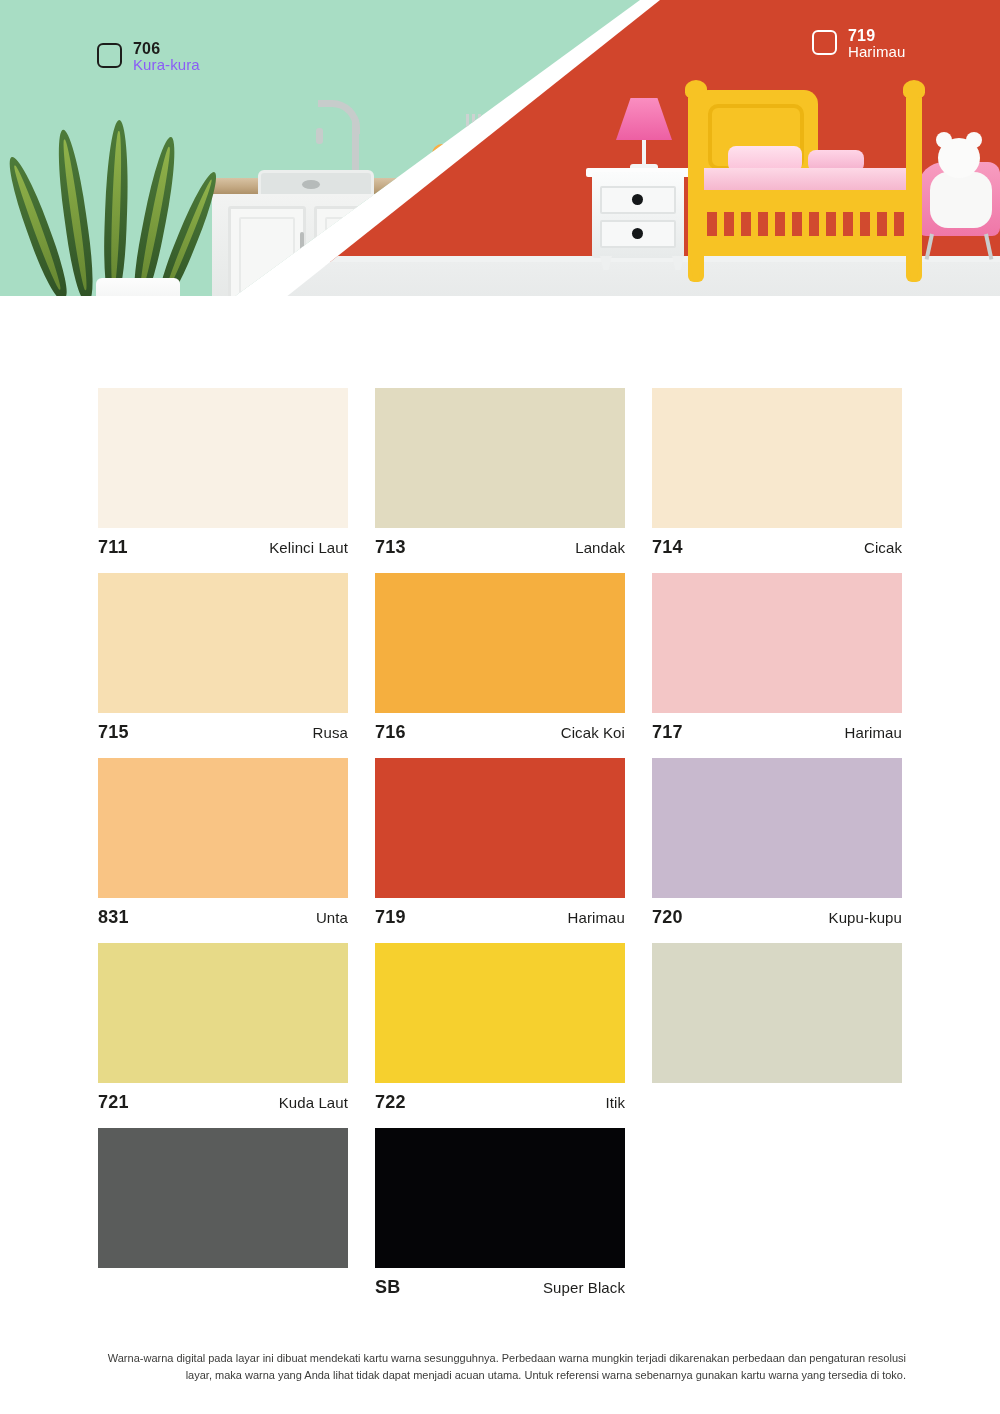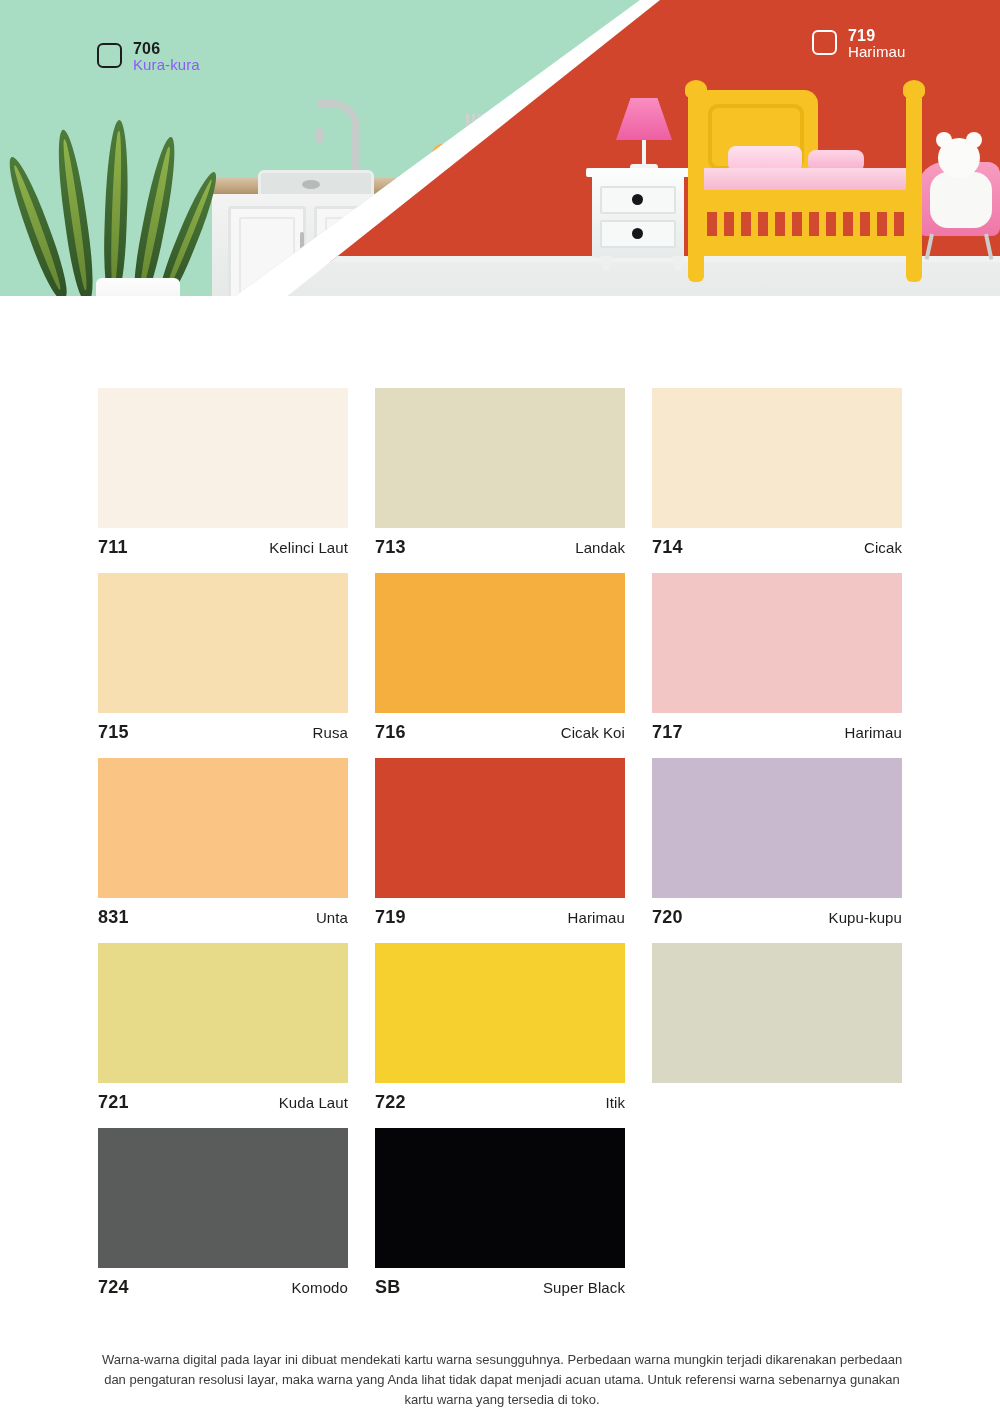--- a/index.html
+++ b/index.html
@@ -371,24 +371,24 @@
     font-size: 15px; color: #1d1d1b; letter-spacing: .1px;
   }
 
   
   .footer {
     position: absolute;
     left: 98px; top: 1350px;
     width: 808px;
   }
   .footer p {
-    font-size: 13px;
+    font-size: 11px;
     line-height: 1.55;
     color: #3b3b39;
-    text-align: center;
+    text-align: right;
   }
 </style>
 </head>
 <body>
 
 <div class="page">
 
   <div class="hero">
 
     <div class="scene-left">
@@ -570,24 +570,20 @@
         <div class="cell-meta">
           <span class="cell-code">722</span>
           <span class="cell-name">Itik</span>
         </div>
       </div>
       <div class="cell">
         <div class="swatch" style="background: rgb(216, 216, 197);"></div>
       </div>
       <div class="cell">
         <div class="swatch" style="background: rgb(90, 92, 91);"></div>
-        <div class="cell-meta">
-          <span class="cell-code">724</span>
-          <span class="cell-name">Komodo</span>
-        </div>
       </div>
       <div class="cell">
         <div class="swatch" style="background: rgb(5, 5, 7);"></div>
         <div class="cell-meta">
           <span class="cell-code">SB</span>
           <span class="cell-name">Super Black</span>
         </div>
       </div>
     </div>
 

